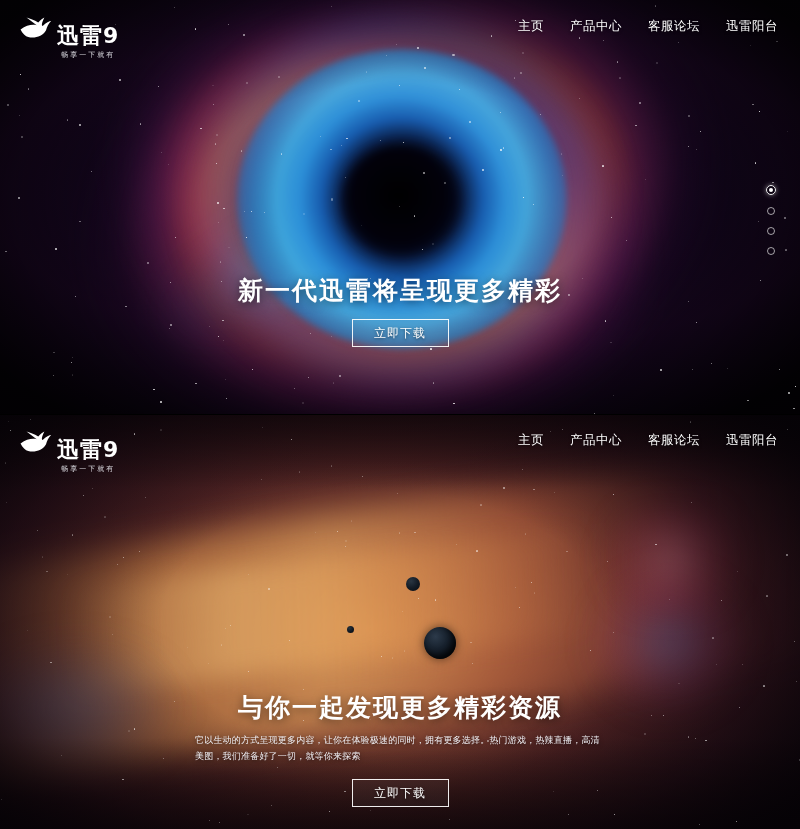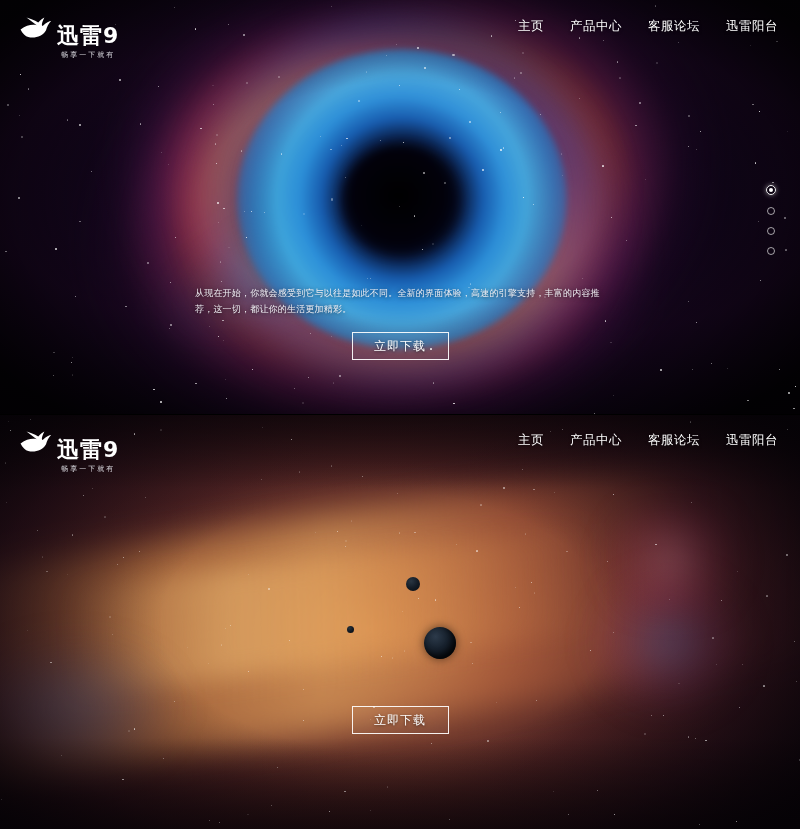--- a/index.html
+++ b/index.html
@@ -424,21 +424,21 @@
 
     <div class="dots dots-1">
       <div class="dot active"></div>
       <div class="dot"></div>
       <div class="dot"></div>
       <div class="dot"></div>
     </div>
   </div>
 
   <div class="hero hero-1">
-    <div class="hero-sub">从现在开始，你就会感受到它与以往是如此不同。全新的界面体验，高速的引擎支持，丰富的内容推荐，这一切，都让你的生活更加精彩。</div>
+    <div class="hero-title">新一代迅雷将呈现更多精彩</div>
     <div class="hero-btn">立即下载</div>
   </div>
 
   <div class="watermark"></div>
   <div class="divider"></div>
 
   <div class="section section-2">
 
     <div class="bg">
       <div class="s2-base"></div>
@@ -601,16 +601,18 @@
       </div>
     </div>
 
   </div>
 
   <div class="planet planet-lg"></div>
   <div class="planet planet-md"></div>
   <div class="planet planet-sm"></div>
 
   <div class="hero hero-2">
+    <div class="hero-title">与你一起发现更多精彩资源</div>
+    <div class="hero-sub">它以生动的方式呈现更多内容，让你在体验极速的同时，拥有更多选择。热门游戏，热辣直播，高清美图，我们准备好了一切，就等你来探索</div>
     <div class="hero-btn">立即下载</div>
   </div>
 
 </div>
 
 </body></html>

